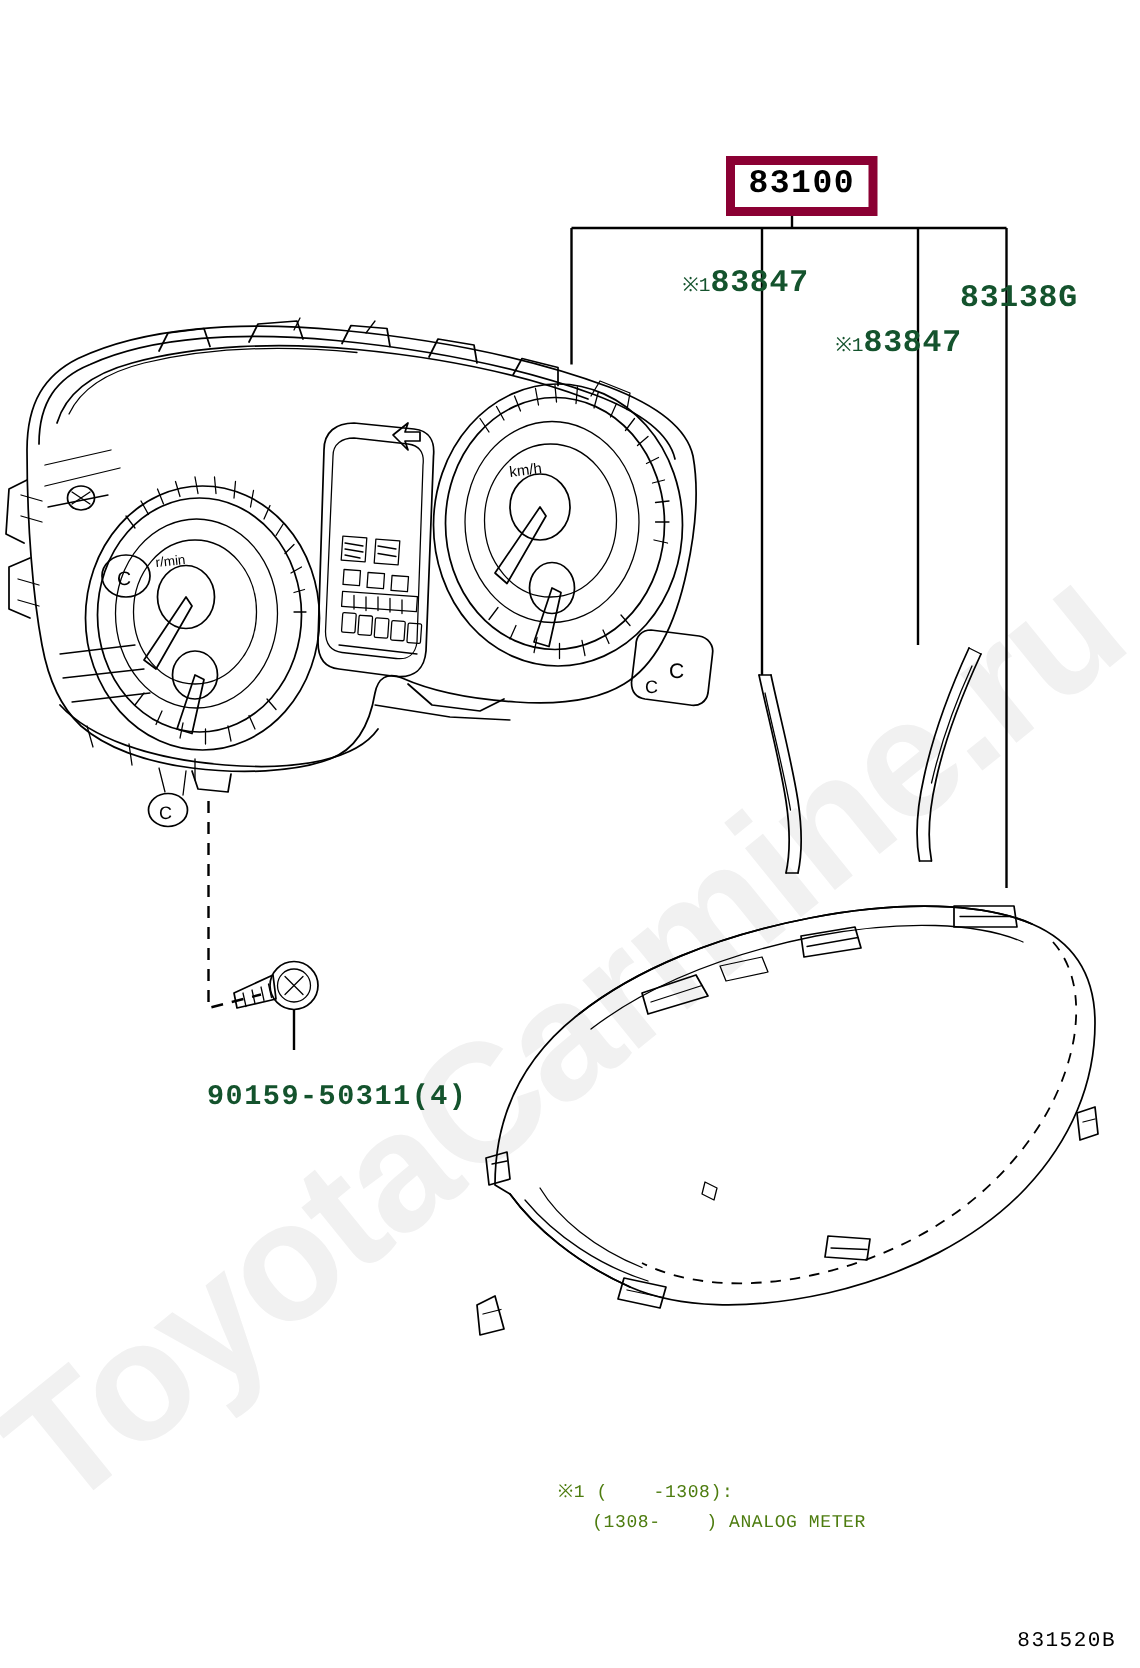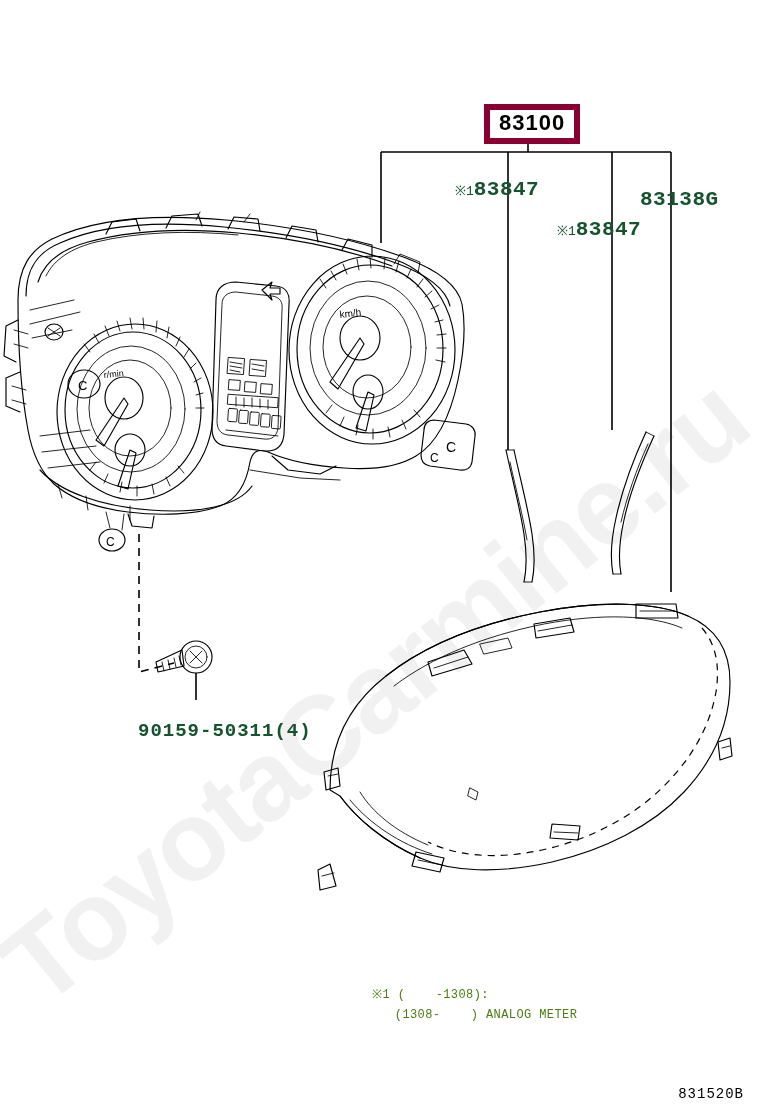--- a/index.html
+++ b/index.html
@@ -112,21 +112,21 @@
     left: 484px;
     top: 104px;
     border: 6px solid #8b0033;
     background: #ffffff;
     padding: 1px 9px 2px 9px;
     font-size: 22px;
     font-weight: 700;
     letter-spacing: 1px;
     line-height: 1.12;
     color: #000000;
-    font-family: Liberation Sans, sans-serif;
+    font-family: Liberation Mono, monospace;
   }
 
   
   #notes {
     position: absolute;
     z-index: 4;
     left: 372px;
     top: 986px;
     font-family: "Liberation Mono", "DejaVu Sans Mono", monospace;
     font-size: 12px;

